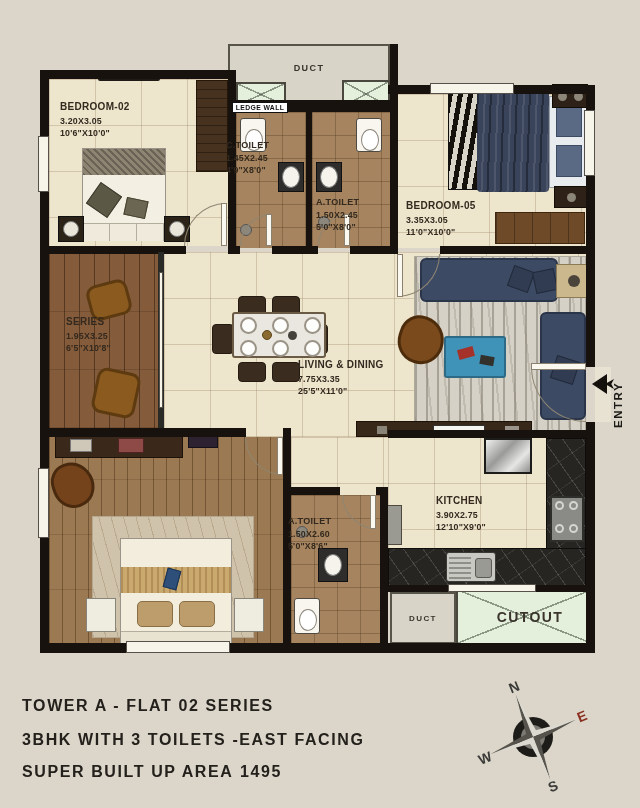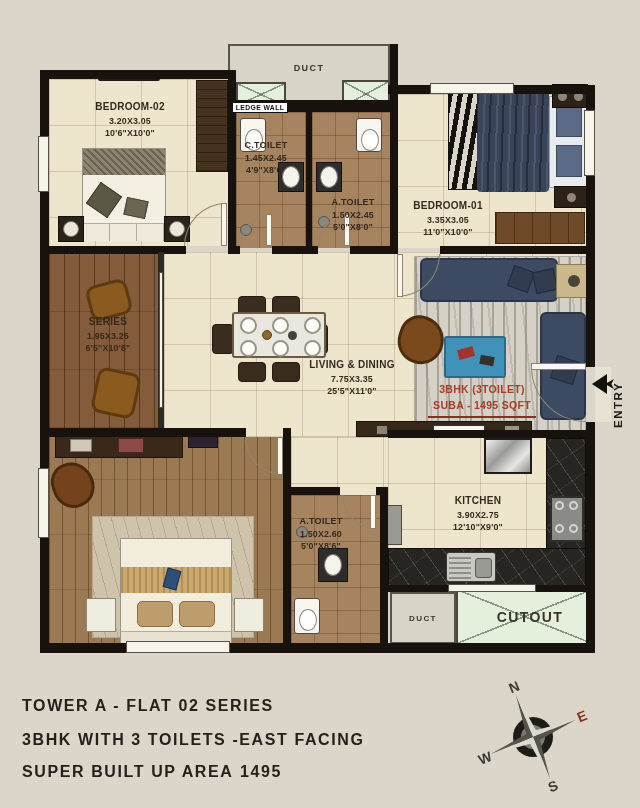--- a/index.html
+++ b/index.html
@@ -59,21 +59,21 @@
   .basin{background:#2e2d2b;border:1px solid #111}
   .basin .oval{position:absolute;left:50%;top:50%;transform:translate(-50%,-50%);
                width:16px;height:20px;background:#f5f3ec;border-radius:50%;border:1px solid #777}
   .fridge{background:linear-gradient(135deg,#f0f0ee 0%,#9a9a98 40%,#e6e6e4 70%,#8e8e8c 100%);
           border:2px solid #1c1c1a}
   .ns{background:#efece0;border:1px solid #8a857a}
   .nsd{background:#2b2218;border:1px solid #111}
   .nsd .disc{position:absolute;left:50%;top:50%;transform:translate(-50%,-50%);width:14px;height:14px;
              border-radius:50%;background:#e9e5d8;border:1px solid #777}
   
-  .rl{text-align:center;z-index:6}
+  .rl{text-align:left;z-index:6}
   .rn{font-weight:700;font-size:10px;line-height:1.45;color:#33291e;letter-spacing:.3px}
   .rd{font-weight:700;font-size:8.8px;line-height:1.4;color:#33291e;letter-spacing:.2px}
   .small-lbl{font-weight:700;font-size:9px;letter-spacing:1.4px;color:#3a342c;z-index:6;text-align:center}
   .unit{z-index:6;text-align:center;color:#a93b28;font-weight:700;font-size:10.5px;line-height:1.5;
         letter-spacing:.3px;border-bottom:2px solid #8a2f20;padding-bottom:2px}
   .ledge{z-index:6;background:#fff;border:1px solid #111;color:#111;font-weight:700;font-size:6.8px;
          letter-spacing:.4px;text-align:center;line-height:10px}
   .entry-t{z-index:6;font-weight:700;font-size:11.5px;letter-spacing:1.5px;color:#1c1a16;
            transform:rotate(-90deg);transform-origin:left top;width:80px}
   .f-line{position:absolute;font-weight:700;font-size:16px;letter-spacing:1.6px;color:#24201c;z-index:6}
@@ -280,21 +280,21 @@
     <div class="rn" style="font-size:9px">C.TOILET</div>
     <div class="rd">1.45X2.45</div>
     <div class="rd">4'9"X8'0"</div>
   </div>
   <div class="abs rl" style="left:316px;top:196px;width:74px">
     <div class="rn" style="font-size:9px">A.TOILET</div>
     <div class="rd">1.50X2.45</div>
     <div class="rd">5'0"X8'0"</div>
   </div>
   <div class="abs rl" style="left:406px;top:199px;width:84px">
-    <div class="rn">BEDROOM-01</div>
+    <div class="rn">BEDROOM-05</div>
     <div class="rd">3.35X3.05</div>
     <div class="rd">11'0"X10'0"</div>
   </div>
   <div class="abs rl" style="left:66px;top:315px;width:84px">
     <div class="rn">SERIES</div>
     <div class="rd">1.95X3.25</div>
     <div class="rd">6'5"X10'8"</div>
   </div>
   <div class="abs rl" style="left:298px;top:358px;width:108px">
     <div class="rn">LIVING &amp; DINING</div>
@@ -309,24 +309,20 @@
   <div class="abs rl" style="left:436px;top:494px;width:84px">
     <div class="rn">KITCHEN</div>
     <div class="rd">3.90X2.75</div>
     <div class="rd">12'10"X9'0"</div>
   </div>
 
   <div class="abs small-lbl" style="left:276px;top:63px;width:66px">DUCT</div>
   <div class="abs small-lbl" style="left:390px;top:614px;width:66px;font-size:8px">DUCT</div>
   <div class="abs small-lbl" style="left:488px;top:609px;width:84px;font-size:14px">CUTOUT</div>
   <div class="abs ledge" style="left:232px;top:102px;width:56px;height:11px">LEDGE WALL</div>
-  <div class="abs unit" style="left:428px;top:382px;width:108px">
-    <div>3BHK (3TOILET)</div>
-    <div>SUBA - 1495 SQFT</div>
-  </div>
 
   <div class="abs" style="left:612px;top:428px">
     <div class="entry-t">ENTRY</div>
   </div>
   <div class="abs" style="left:592px;top:374px;width:0;height:0;border-top:10px solid transparent;border-bottom:10px solid transparent;border-right:15px solid #14110d;z-index:6"></div>
   <div class="abs" style="left:605px;top:379px;width:9px;height:10px;background:#14110d;clip-path:polygon(0 50%,100% 0,70% 50%,100% 100%);z-index:6"></div>
 
 </div>
 
 <div class="f-line" style="left:22px;top:697px">TOWER A - FLAT 02 SERIES</div>

